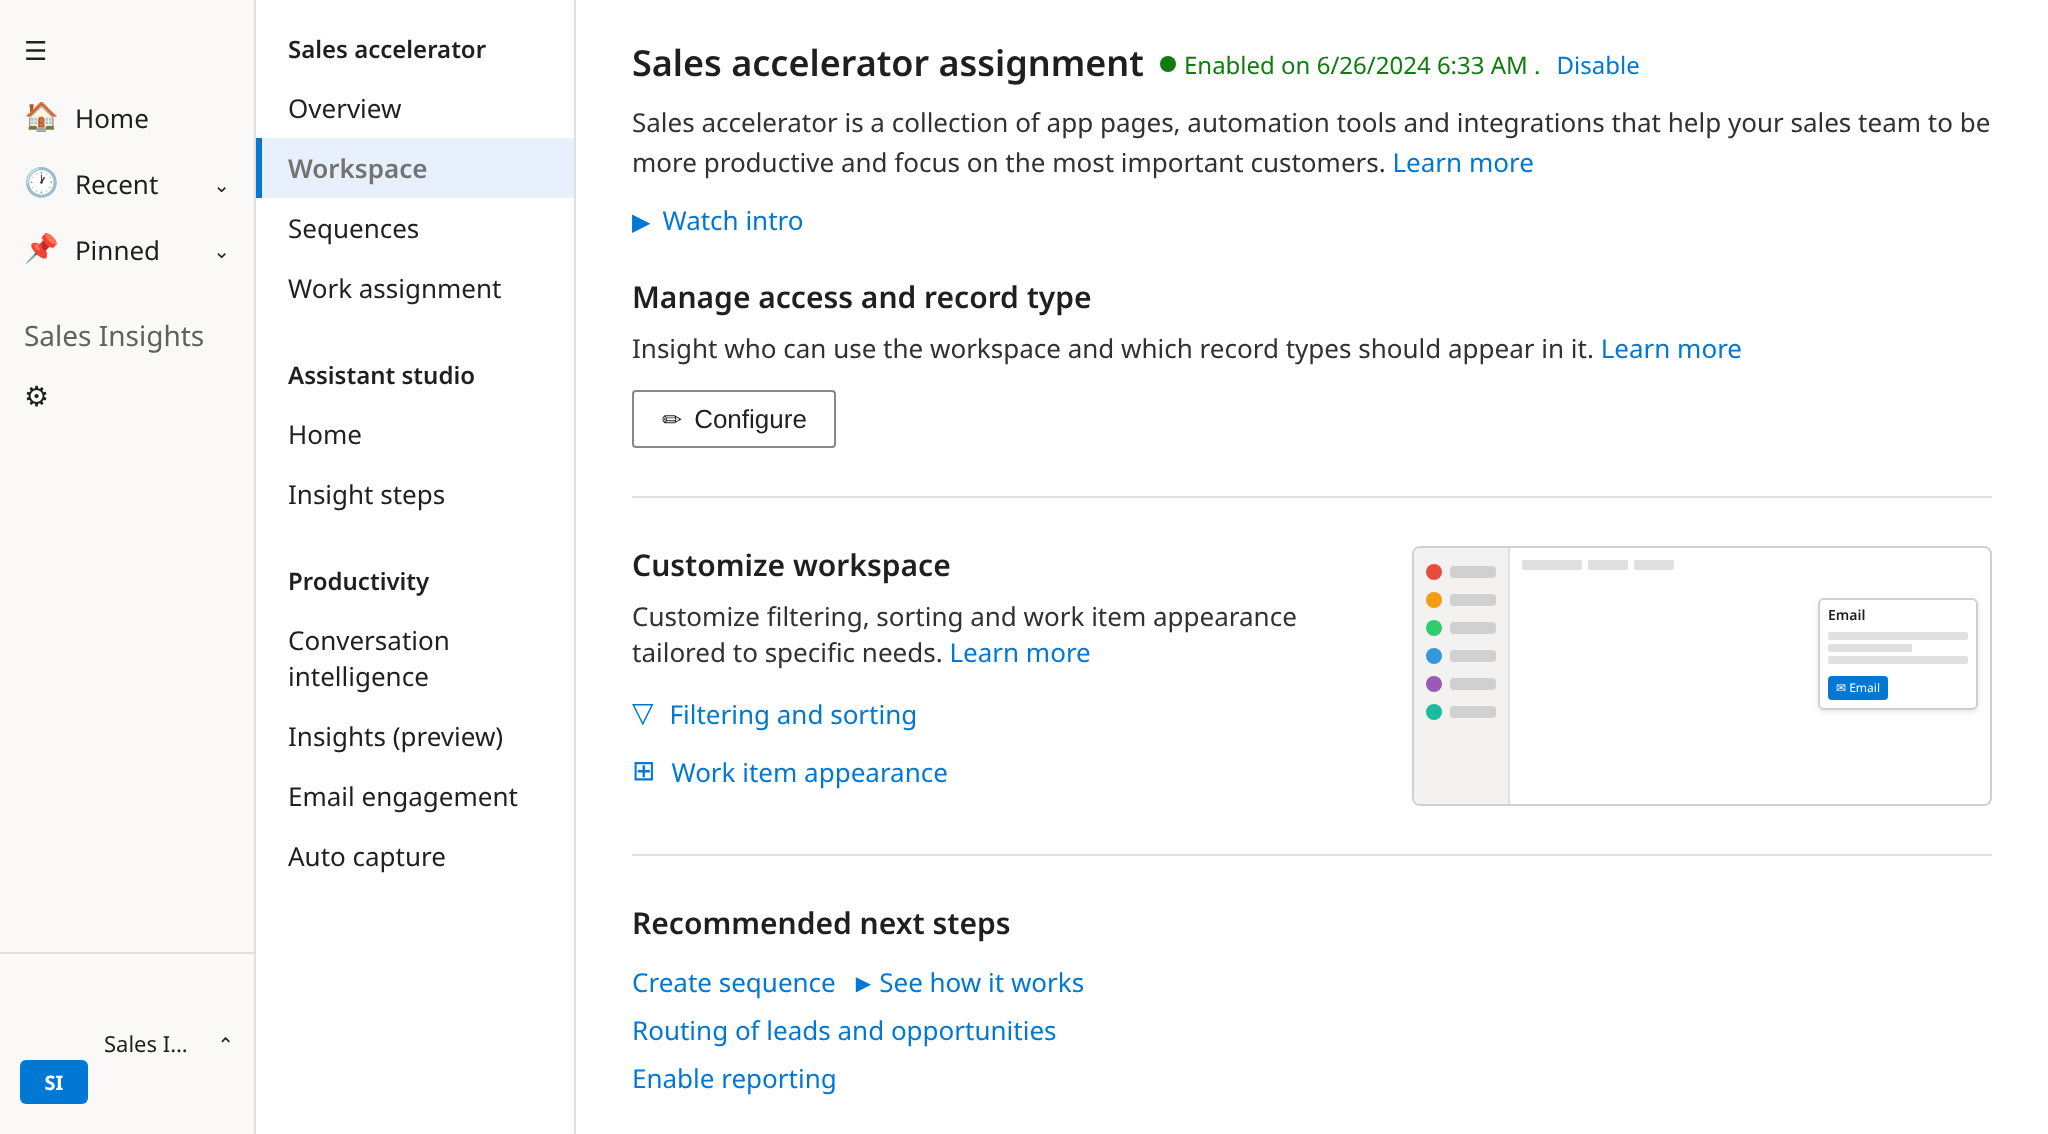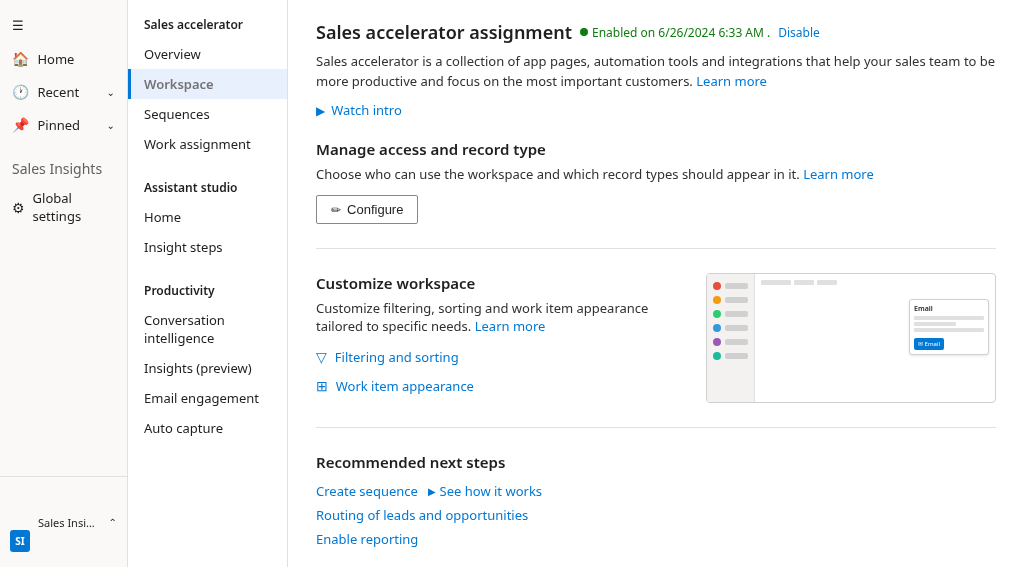--- a/index.html
+++ b/index.html
@@ -8,21 +8,21 @@
     
     .left-nav { width: 128px; border-right: 1px solid #e0e0e0; display: flex; flex-direction: column; height: 100%; background: #faf9f8; }
     .nav-top { padding: 8px 0; }
     .nav-hamburger { padding: 8px 12px; cursor: pointer; }
     .nav-item { display: flex; align-items: center; gap: 8px; padding: 7px 12px; cursor: pointer; color: #1f1f1f; font-size: 13px; }
     .nav-item .icon { font-size: 14px; }
     .nav-item .chevron { margin-left: auto; font-size: 10px; }
     .nav-section-label { padding: 10px 12px 4px; font-size: 14px; font-weight: 400; color: #616161; }
     .nav-bottom { margin-top: auto; border-top: 1px solid #e0e0e0; padding: 8px 0; }
     .nav-bottom-item { display: flex; align-items: center; gap: 8px; padding: 7px 10px; cursor: pointer; font-size: 12px; }
-    .nav-si-badge { width: 20px; height: 22px; background: #0078d4; border-radius: 3px; display: flex; align-items: center; justify-content: center; color: #fff; font-size: 10px; font-weight: 700; flex-shrink: 0; margin-top: 38px; }
+    .nav-si-badge { width: 34px; height: 22px; background: #0078d4; border-radius: 3px; display: flex; align-items: center; justify-content: center; color: #fff; font-size: 10px; font-weight: 700; flex-shrink: 0; margin-top: 38px; }
 
     
     .mid-nav { width: 160px; border-right: 1px solid #e0e0e0; height: 100%; overflow-y: auto; background: #fff; padding: 12px 0; }
     .mid-nav-section { margin-bottom: 16px; }
     .mid-nav-section-title { font-size: 12px; font-weight: 600; color: #1f1f1f; padding: 4px 16px 6px; }
     .mid-nav-item { padding: 6px 16px; cursor: pointer; color: #1f1f1f; font-size: 13px; display: block; }
     .mid-nav-item.active { background: #e8f0fe; font-weight: 600; color: #737373; border-left: 3px solid #0078d4; padding-left: 13px; }
 
     
     .main-content { flex: 1; overflow-y: auto; padding: 20px 28px; }
@@ -86,21 +86,20 @@
     </div>
     <div class="nav-item">
       <span class="icon">📌</span>
       <span>Pinned</span>
       <span class="chevron">⌄</span>
     </div>
   </div>
   <div class="nav-section-label">Sales Insights</div>
   <div class="nav-item">
     <span class="icon">⚙</span>
-    <span>Global settings</span>
   </div>
   <div class="nav-bottom">
     <div class="nav-bottom-item">
       <div class="nav-si-badge">
         <span>SI</span>
       </div>
       <span style="font-size:11px;color:#1f1f1f;flex:1;overflow:hidden;white-space:nowrap;text-overflow:ellipsis;">Sales Insights sett...</span>
       <span style="font-size:10px;">⌃</span>
     </div>
   </div>
@@ -148,21 +147,21 @@
   </p>
 
   <div class="watch-intro">
     <span class="play-icon">▶</span>
     <span>Watch intro</span>
   </div>
 
   <div class="section-card">
     <div class="section-title">Manage access and record type</div>
     <p class="section-desc">
-      <span>Choose who can use the workspace and which record types should appear in it.</span>
+      <span>Insight who can use the workspace and which record types should appear in it.</span>
       <a class="learn-more">Learn more</a>
     </p>
     <button class="action-btn">
       <span class="pencil-icon">✏</span>
       <span>Configure</span>
     </button>
   </div>
 
   <div class="section-card">
     <div class="customize-row">

